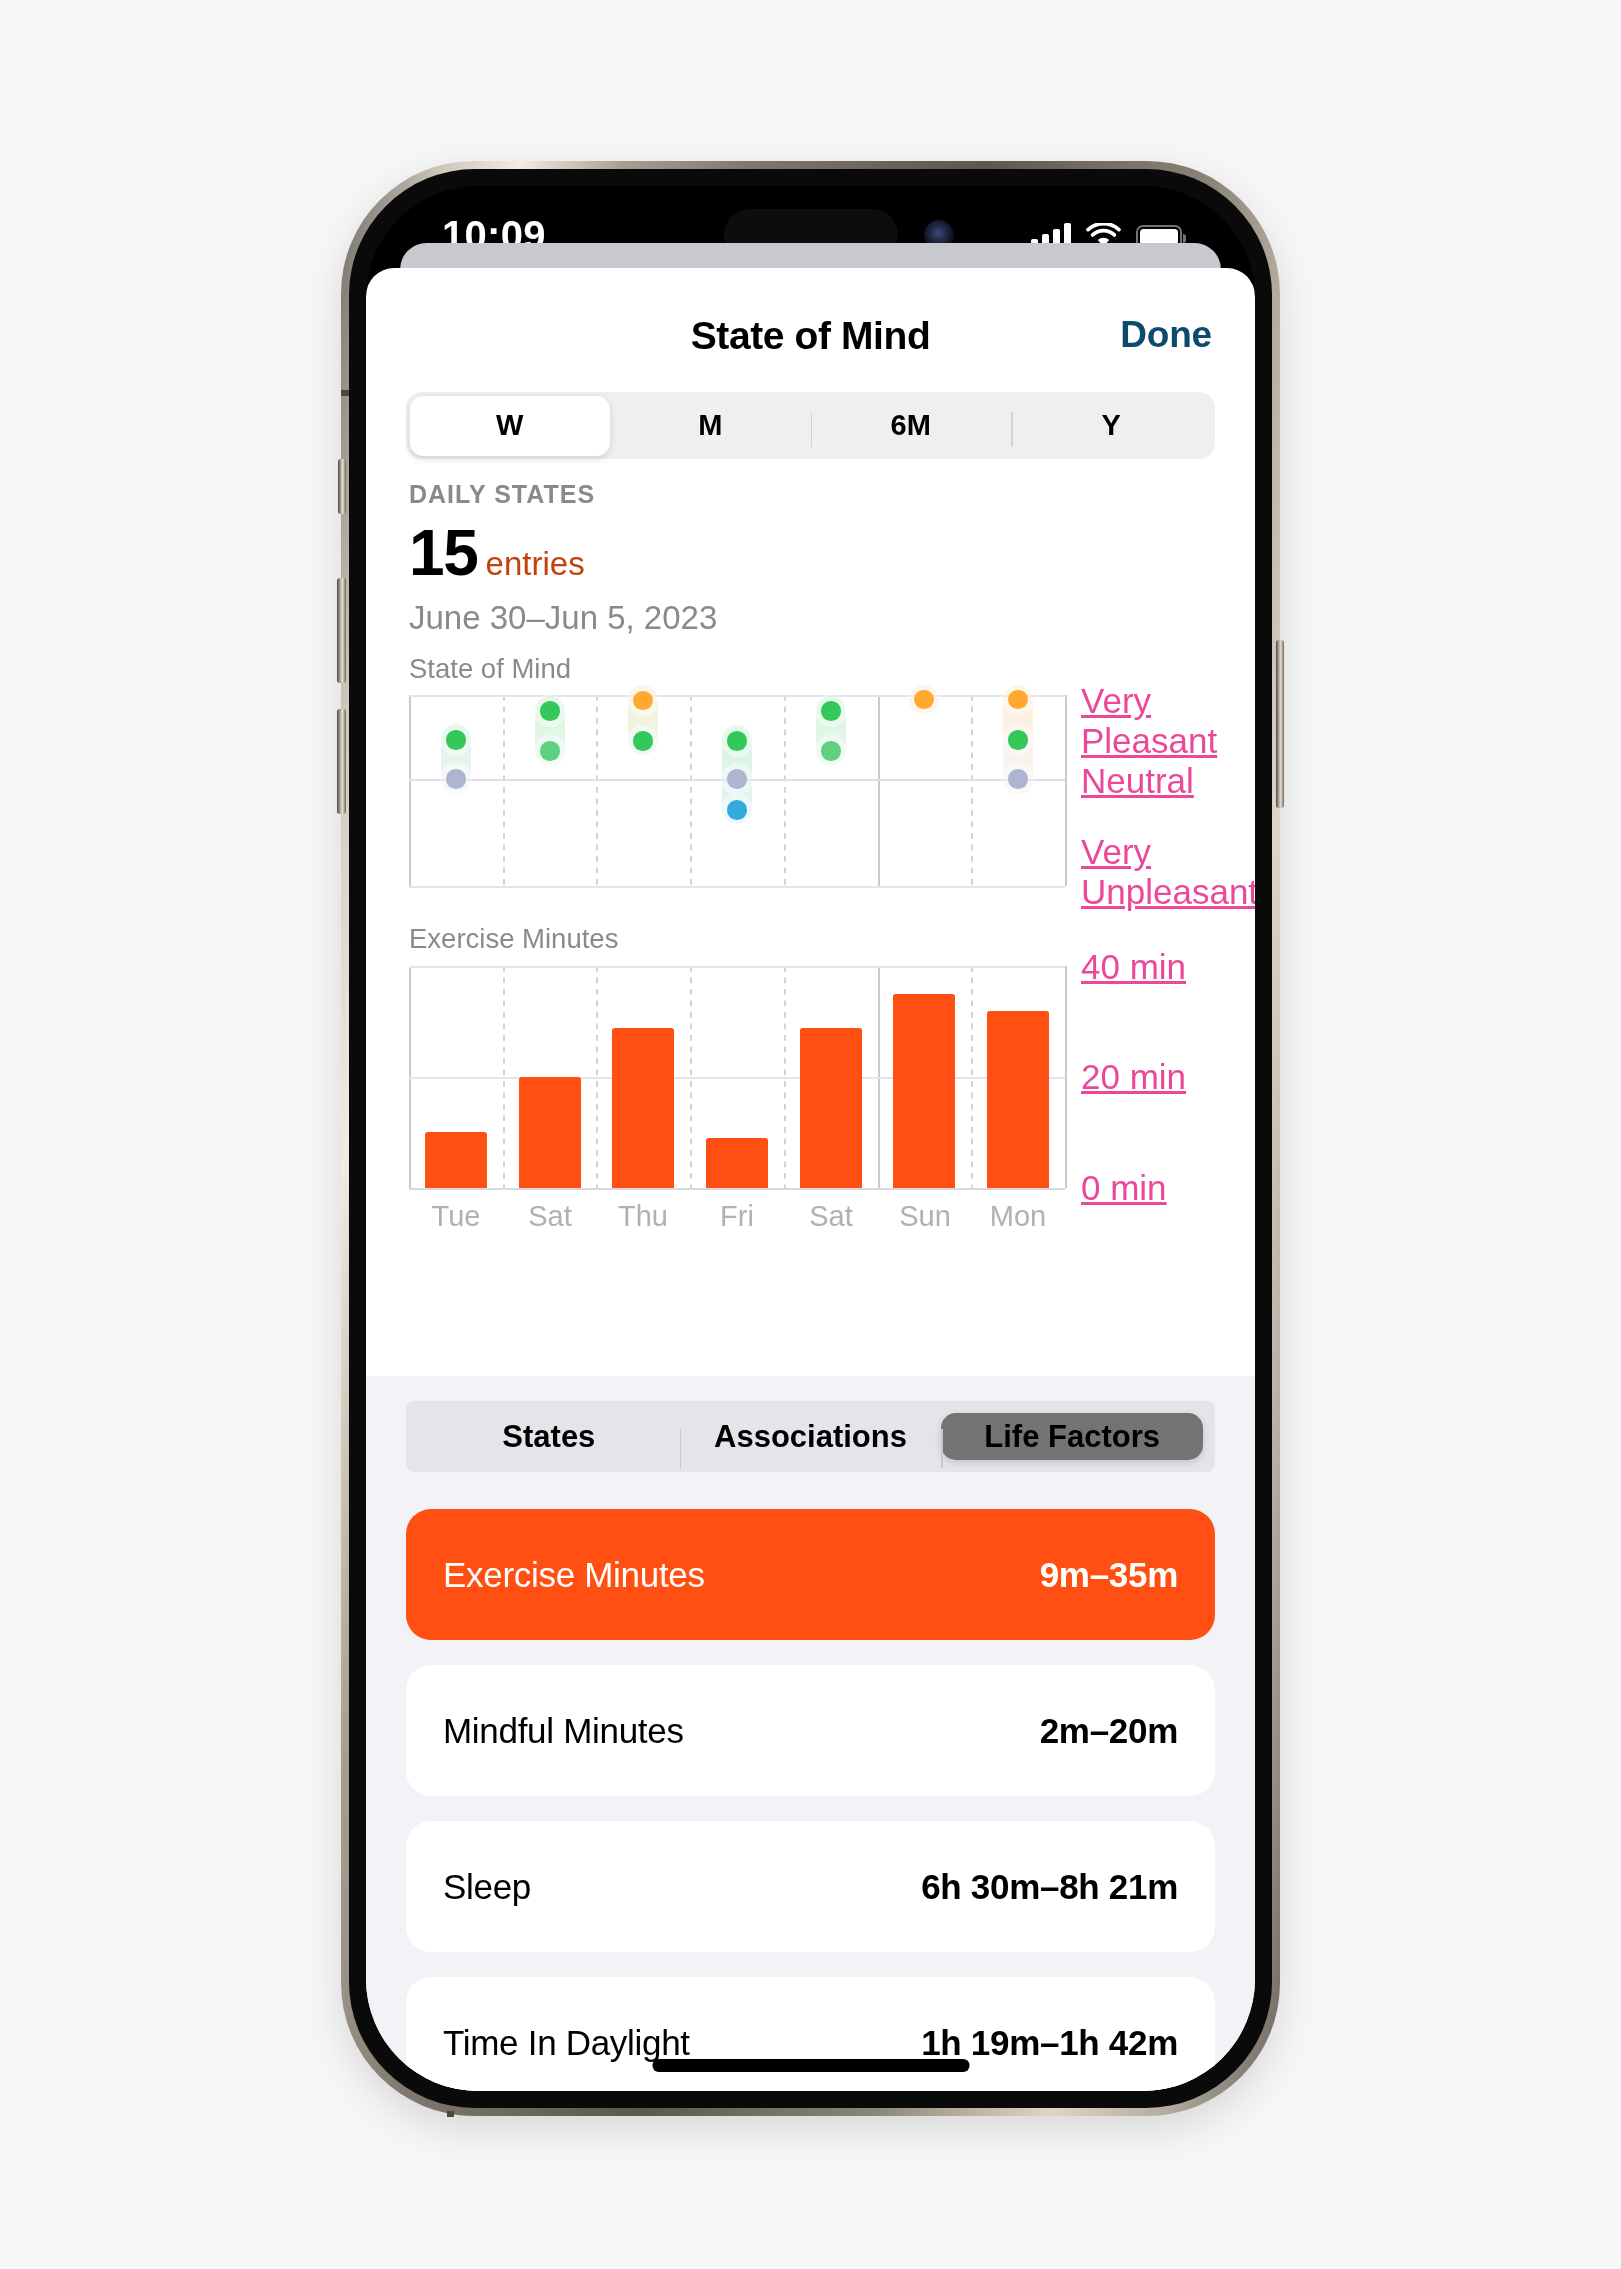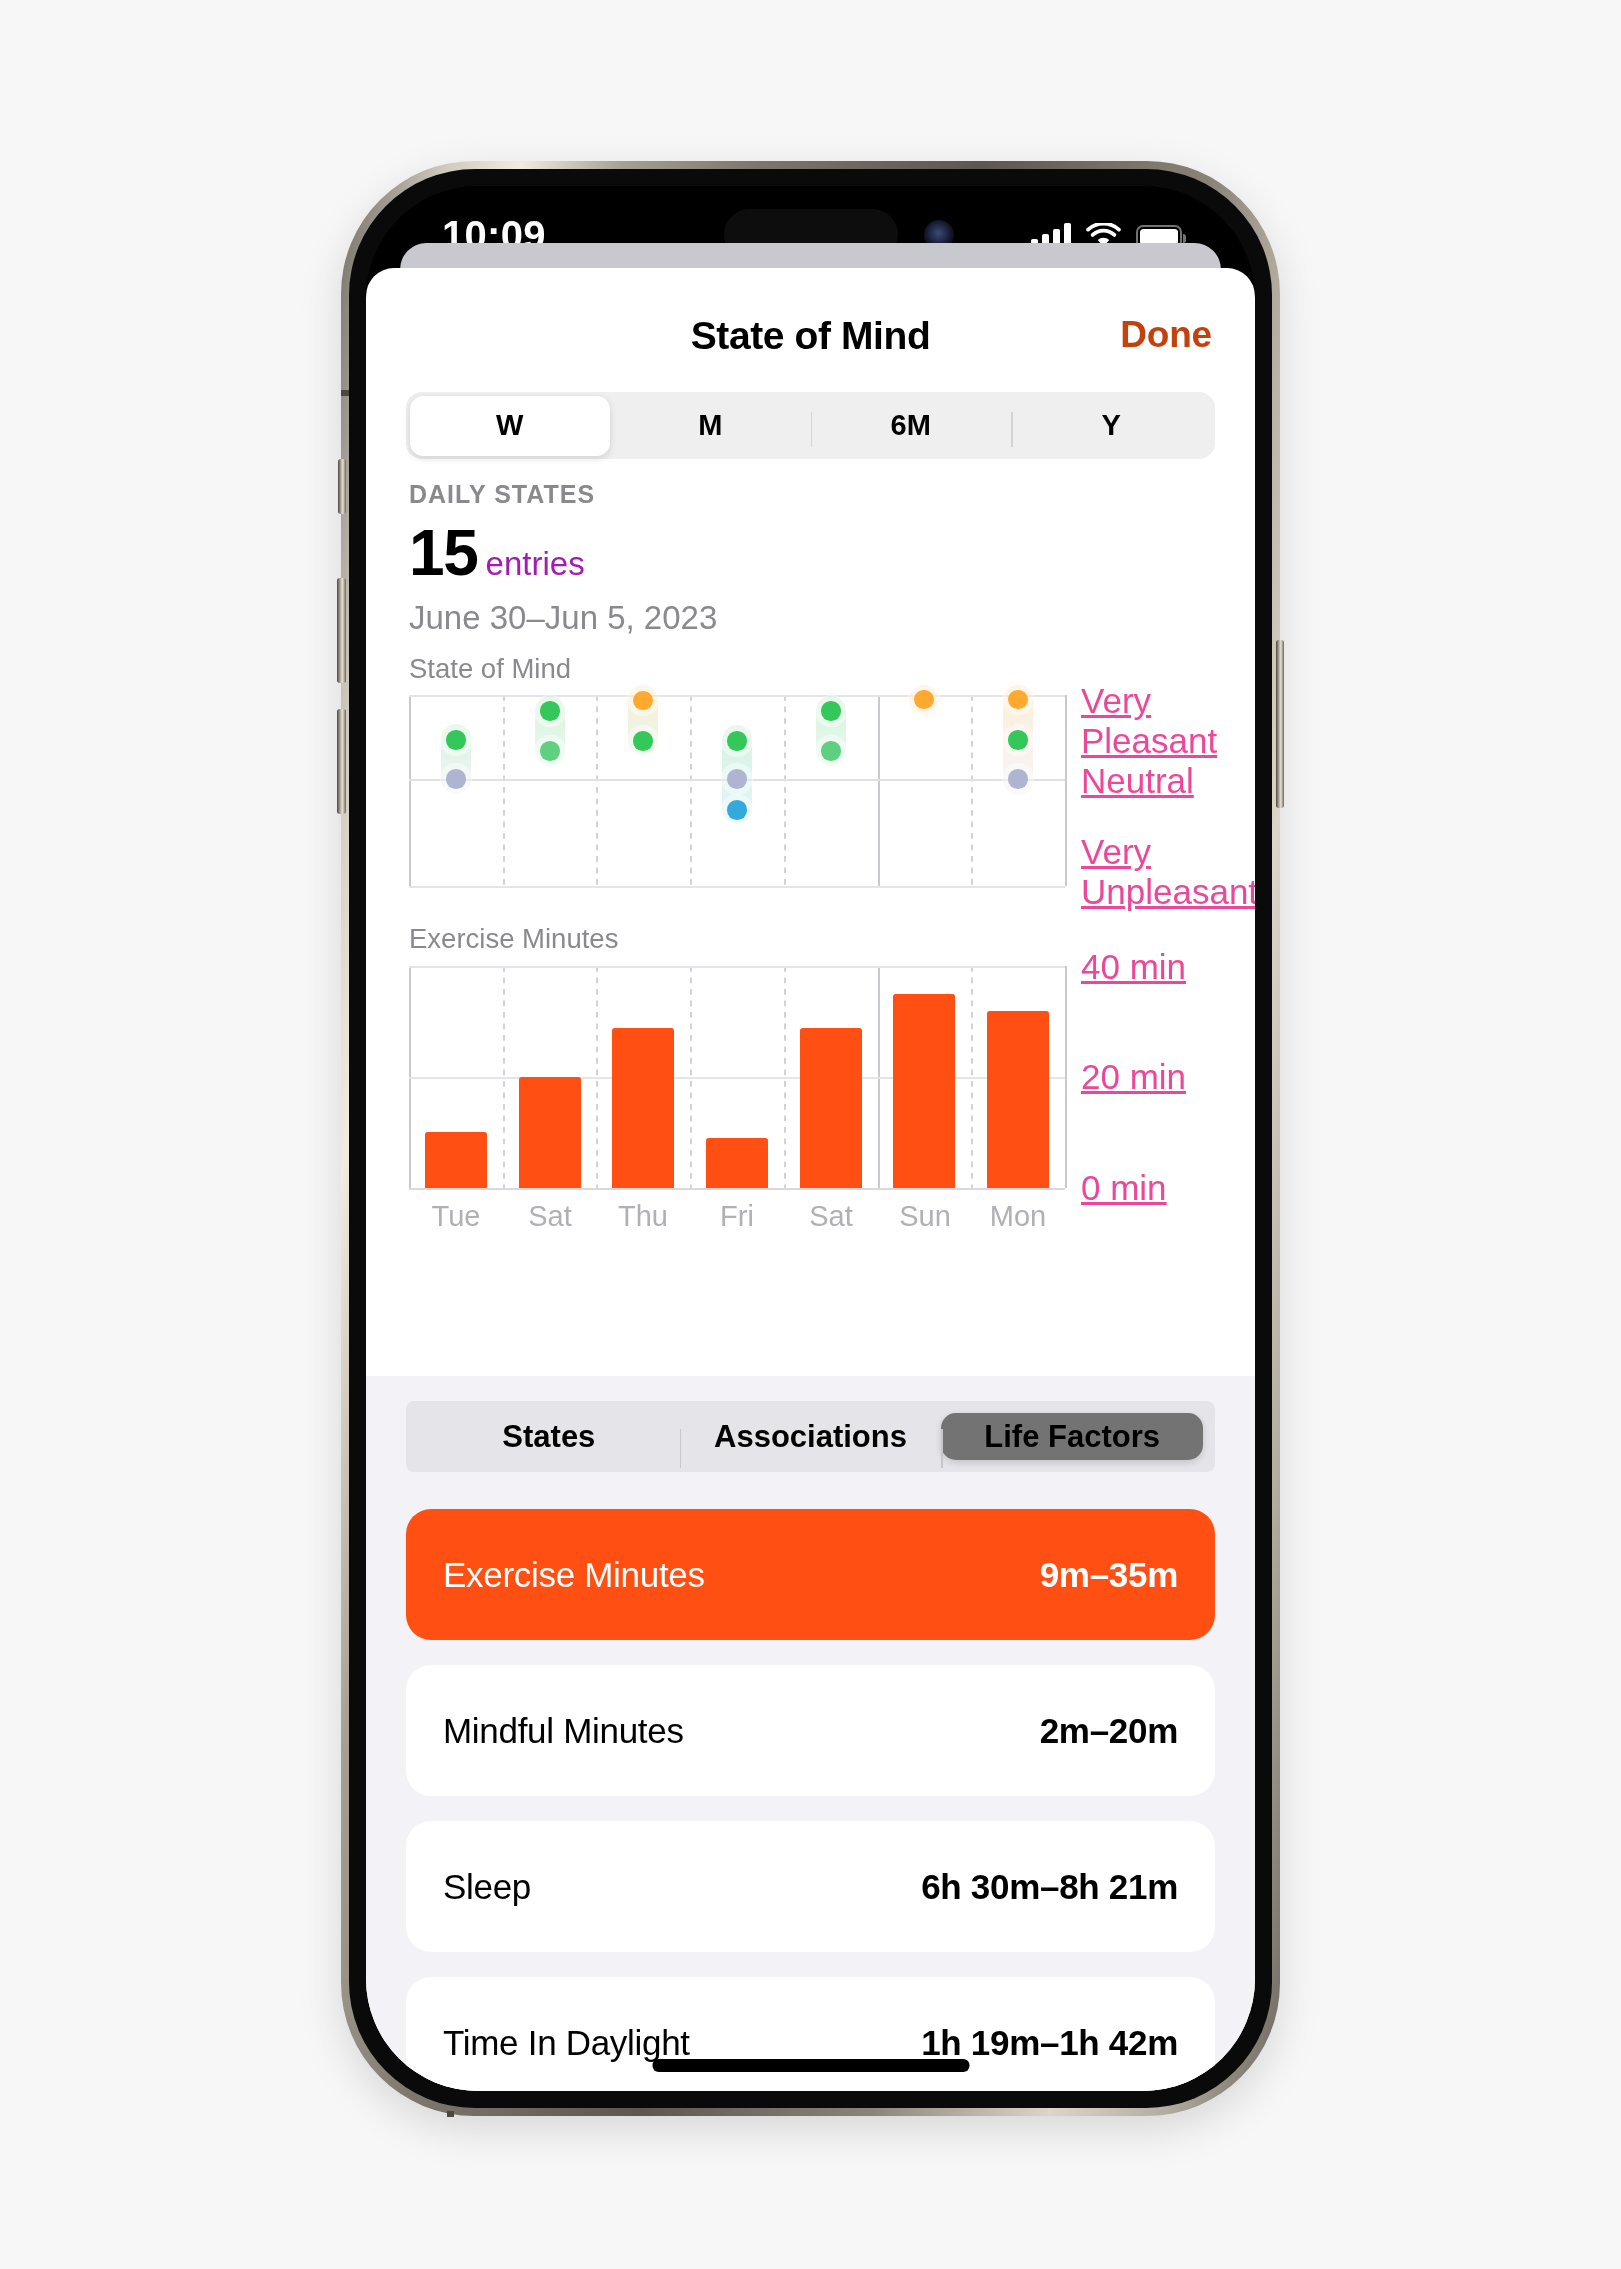--- a/index.html
+++ b/index.html
@@ -86,21 +86,21 @@
   }
 
   
   #nav-bar{ position:relative; height:124px; }
   #nav-title{
     position:absolute; left:0; right:0; top:46px; text-align:center;
     font-size:39px; font-weight:700; color:#000; letter-spacing:-0.4px;
   }
   #done-button{
     position:absolute; right:43px; top:46px;
-    font-size:37px; font-weight:600; color:#c2410c; letter-spacing:-0.2px;
+    font-size:37px; font-weight:600; color:#0c4a6e; letter-spacing:-0.2px;
     background:none; border:none; font-family:inherit; cursor:pointer;
   }
 
   
   #range-segment{
     margin:0 40px; height:67px; background:#EFEFF0; border-radius:16px;
     display:flex; align-items:center; padding:3.5px; position:relative;
   }
   .range-seg{
     flex:1; height:100%; display:flex; align-items:center; justify-content:center;
@@ -113,21 +113,21 @@
   }
   .range-seg.active .divider, .range-seg:nth-child(2) .divider{ display:none; }
 
   
   #stats-header{ padding:21px 21px 0 43px; }
   #daily-states-label{
     font-size:25px; font-weight:700; color:#8A8A8E; letter-spacing:1px;
   }
   #entries-row{ display:flex; align-items:baseline; margin-top:7px; }
   #entries-count{ font-size:64px; font-weight:700; color:#000; letter-spacing:-1.3px; }
-  #entries-unit{ font-size:33px; font-weight:500; color:#a21caf; margin-left:8px; }
+  #entries-unit{ font-size:33px; font-weight:500; color:#c2410c; margin-left:8px; }
   #date-range{ margin-top:8.9px; font-size:33px; font-weight:400; color:#8A8A8E; }
 
   
   #charts-area{ padding:16px 0 0 0; }
   .chart-block{ padding:0 0 0 43px; }
   .chart-title{ font-size:27.5px; font-weight:400; color:#8A8A8E; margin-bottom:10.6px; }
   .chart-body{ position:relative; display:flex; }
   .plot{ position:relative; flex:0 0 auto; }
   .plot-grid{ position:absolute; inset:0; }
   .vline{ position:absolute; top:0; bottom:0; width:1.8px; }

